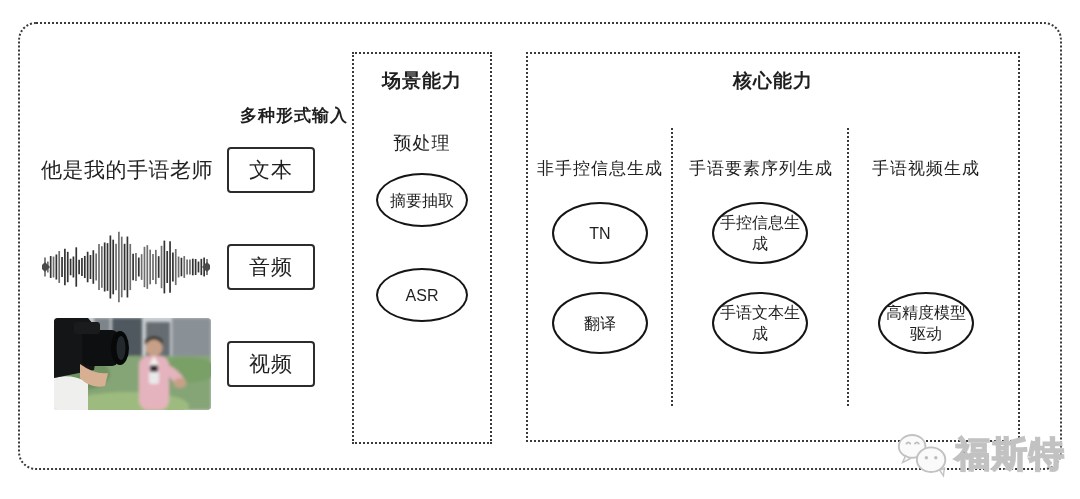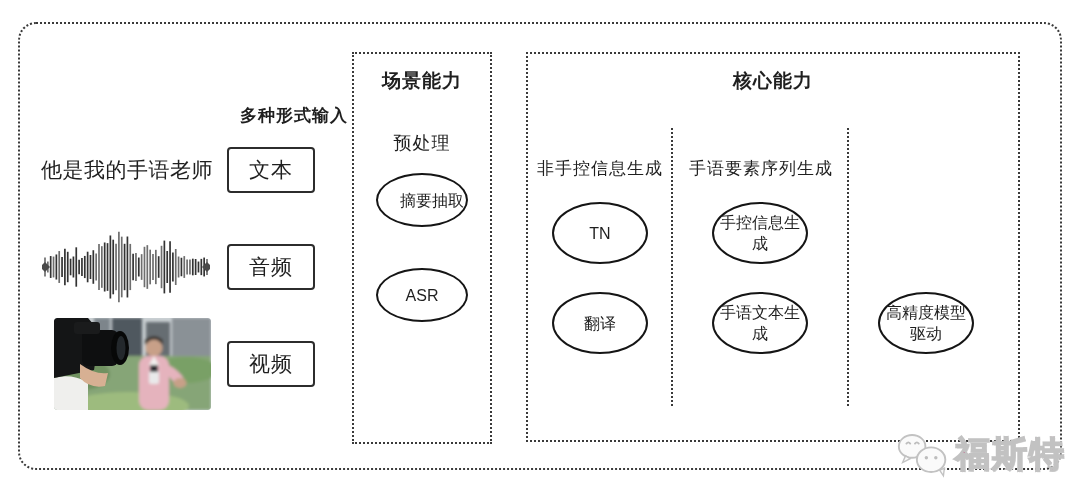--- a/index.html
+++ b/index.html
@@ -43,21 +43,21 @@
   }
   .group-label { position:absolute; text-align:center; font-size:18px; letter-spacing:1px; }
   .node {
     position:absolute; background:#ffffff;
     border:2.5px solid #151515; border-radius:50%;
     display:flex; align-items:center; justify-content:center; text-align:center;
     font-size:16px; line-height:21px;
   }
   .node > span { display:block; width:84px; }
   .scene-node { left:376px; width:92px; height:54px; }
-  .sn0 { top:173px;text-align:right; } .sn1 { top:268px; } .sn2 { top:355px; }
+  .sn0 { top:173px; } .sn1 { top:268px; } .sn2 { top:355px; }
   .core-node { width:96px; height:62px; }
   .col-title { position:absolute; top:157px; width:170px; text-align:center; font-size:17px; letter-spacing:1px; }
   .ct0 { left:515px; } .ct1 { left:676px; } .ct2 { left:841px; }
   .divider {
     position:absolute; top:128px; height:278px; width:0;
     border-left:2px dotted #3a3a3a;
   }
   .dv0 { left:671px; } .dv1 { left:847px; }
   .cn-c0 { left:552px; } .cn-c1 { left:712px; } .cn-c2 { left:878px; }
   .cn-r0 { top:202px; } .cn-r1 { top:292px; }
@@ -209,20 +209,21 @@
 
   <div class="dashed-box core-box">
     <div class="box-title" style="top:14px">核心能力</div>
   </div>
 
   <div class="divider dv0"></div>
   <div class="divider dv1"></div>
 
   <div class="col-title ct0">非手控信息生成</div>
   <div class="col-title ct1">手语要素序列生成</div>
+  <div class="col-title ct2">手语视频生成</div>
 
   <div class="node core-node cn-c0 cn-r0">
     <span>TN</span>
   </div>
   <div class="node core-node cn-c0 cn-r1">
     <span>翻译</span>
   </div>
   <div class="node core-node cn-c1 cn-r0">
     <span>手控信息生成</span>
   </div>

